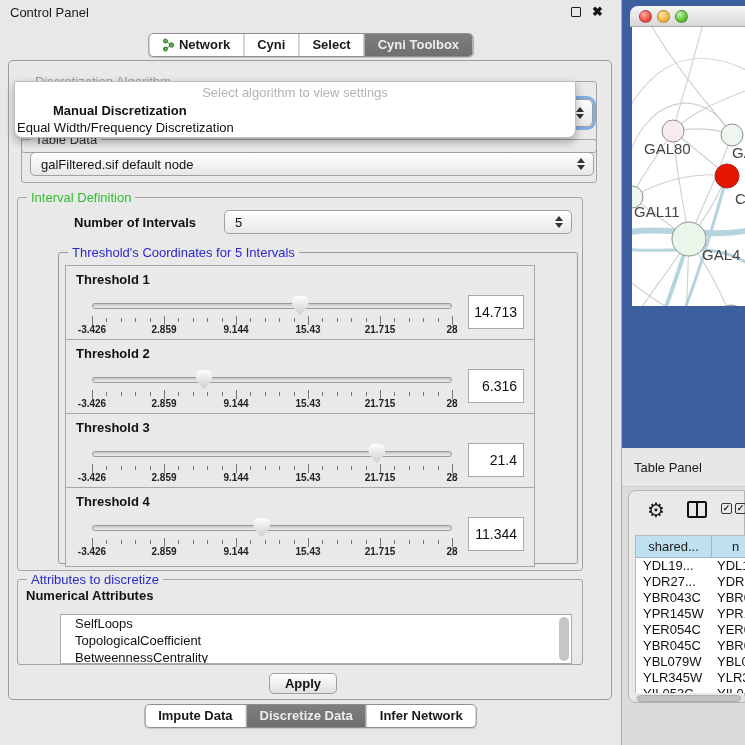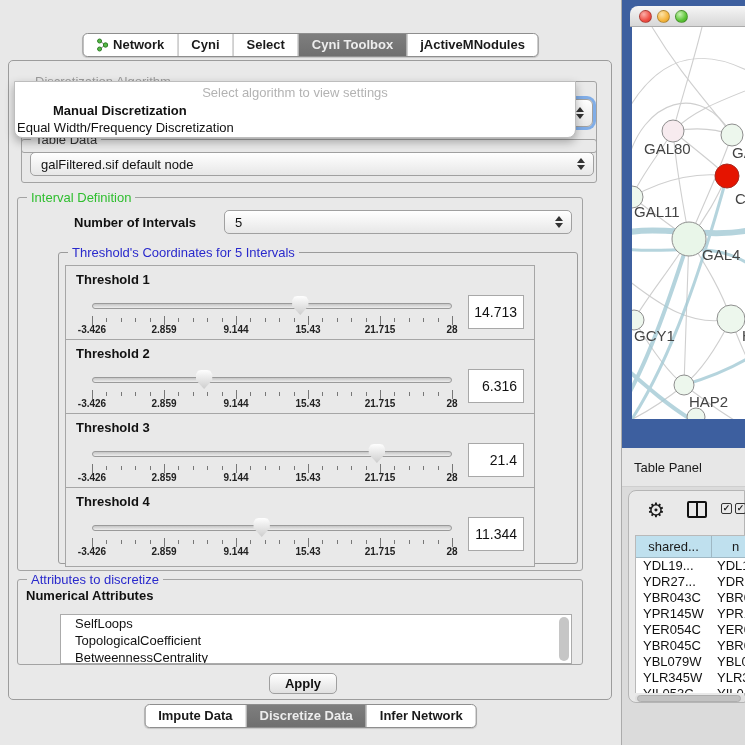--- a/index.html
+++ b/index.html
@@ -64,21 +64,21 @@
   
   #cp-vscroll-track { position:absolute; left:584px; top:126px; width:16px; height:508px; }
 
   
   #net-window { position:absolute; left:622px; top:0; width:123px; height:448px; background:#3D5F9F; }
   #net-titlebar { position:absolute; left:8px; top:6px; width:115px; height:21px; background:linear-gradient(#F6F6F6,#D7D7D7); border-radius:8px 0 0 0; border-bottom:1px solid #ABABAB; }
   .tlight { position:absolute; top:4px; width:13px; height:13px; border-radius:50%; border:1px solid rgba(0,0,0,.25); }
   #tl-close { left:9px; background:radial-gradient(circle at 35% 30%, #FBAFA8, #EF4E44 60%, #C93B32); }
   #tl-min { left:27px; background:radial-gradient(circle at 35% 30%, #FCE3A8, #F5B53D 60%, #D29A2C); }
   #tl-zoom { left:45px; background:radial-gradient(circle at 35% 30%, #C9F3B3, #5BC436 60%, #46A527); }
-  #net-canvas { position:absolute; left:10px; top:27px; width:113px; height:392px; background:#FFF; overflow:hidden; }
+  #net-canvas { position:absolute; left:10px; top:27px; width:113px; height:279px; background:#FFF; overflow:hidden; }
 
   
   #table-panel-bar { position:absolute; left:622px; top:448px; width:123px; height:39px; background:#E7E7E7; border-bottom:1px solid #CFCFCF; }
   #table-panel-title { position:absolute; left:12px; top:12px; font-size:13px; color:#1a1a1a; }
   #table-window { position:absolute; left:628px; top:490px; width:117px; height:213px; background:#E9E9E9; border:1px solid #B5B5B5; border-radius:8px 0 0 8px; }
   #tw-toolbar { position:absolute; left:0; top:0; width:100%; height:40px; }
   #gear-icon { position:absolute; left:18px; top:7px; font-size:20px; color:#1a1a1a; }
   #split-icon { position:absolute; left:58px; top:10px; width:20px; height:17px; border:2px solid #111; border-radius:2px; }
   #split-icon::after { content:""; position:absolute; left:50%; top:0; width:2px; height:100%; background:#111; transform:translateX(-50%); }
   .cbx { position:absolute; top:12px; width:11px; height:11px; border:1.5px solid #333; border-radius:2px; font-size:9px; line-height:9px; text-align:center; color:#222; font-weight:bold; }
@@ -94,43 +94,45 @@
   .td2 { flex:1; padding-left:5px; }
   #tw-hscroll { position:absolute; left:6px; top:204px; width:111px; height:7px; background:#E0E0E0; border-radius:4px; }
   #tw-hscroll-thumb { position:absolute; left:2px; top:0; width:104px; height:7px; background:#C2C2C2; border-radius:4px; border:1px solid #AEAEAE; }
 
   svg text { font-family:"Liberation Sans",sans-serif; }
 </style>
 </head>
 <body>
 
 <div id="control-panel">
+  <div id="cp-titlebar">
+    <span id="cp-title">Control Panel</span>
+    <span id="float-icon"></span>
+    <span id="close-icon">✖</span>
+  </div>
 
   <div class="segbar" id="top-tabs" style="top:33px;">
       <div class="seg">
         <svg width="12" height="14" viewBox="0 0 12 14">
           <line x1="3" y1="3" x2="9" y2="7" stroke="#888" stroke-width="1"></line>
           <line x1="3" y1="11" x2="9" y2="7" stroke="#888" stroke-width="1"></line>
           <circle cx="3" cy="3" r="2" fill="#57B947" stroke="#2E7D27"></circle>
           <circle cx="3" cy="11" r="2" fill="#57B947" stroke="#2E7D27"></circle>
           <circle cx="9" cy="7" r="2.2" fill="#57B947" stroke="#2E7D27"></circle>
         </svg>
         <span>Network</span>
       </div>
       <div class="seg">
         <span>Cyni</span>
       </div>
       <div class="seg">
         <span>Select</span>
       </div>
       <div class="seg sel">
         <span>Cyni Toolbox</span>
-      </div>
-      <div class="seg">
-        <span>jActiveMNodules</span>
       </div>
     </div>
 
   <div id="inner-panel">
 
     <div class="groupbox" style="left:12px; top:20px; width:576px; height:72px;">
       <span class="grouplabel dim">Discretization Algorithm</span>
     </div>
     <div class="combo" id="algo-combo">
       <span class="stepper">

